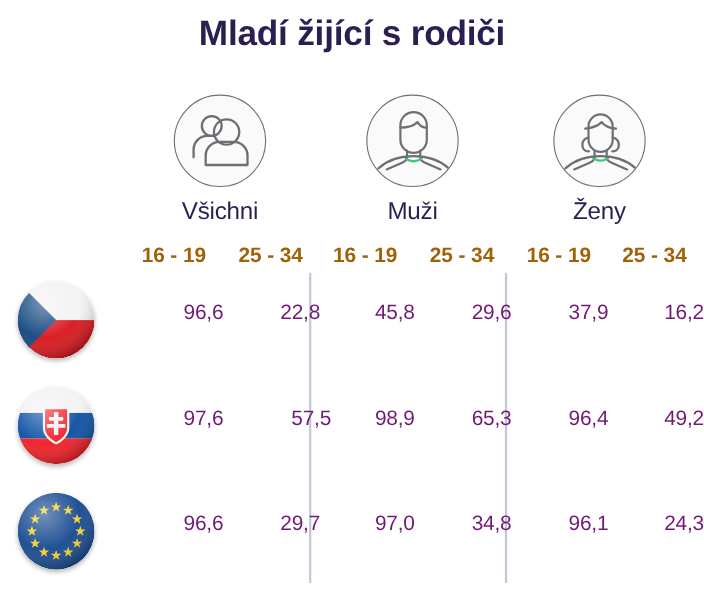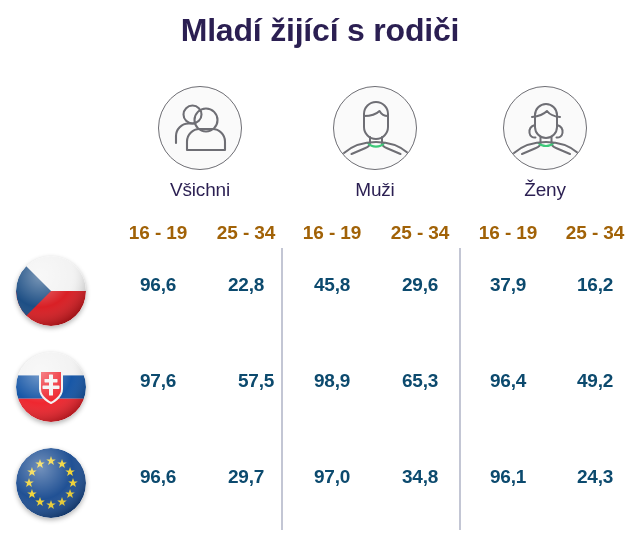--- a/index.html
+++ b/index.html
@@ -77,21 +77,21 @@
   .icon-circle svg {
     position: absolute;
     top: 0; left: 0;
     width: 84px;
     height: 84px;
     display: block;
   }
 
   .group-label {
     margin-top: 9px;
-    font-size: 19px;
+    font-size: 22px;
     color: #2b1f52;
     font-weight: 400;
     letter-spacing: -0.2px;
   }
 
   
   .subheads {
     position: absolute;
     top: 222px;
     left: 100px;
@@ -142,24 +142,24 @@
     border-radius: 50%;
     overflow: hidden;
     box-shadow: 0 2px 5px rgba(0,0,0,0.30);
   }
   .flag svg { display: block; width: 70px; height: 70px; }
 
   .value {
     position: absolute;
     top: 24px;
     width: 90px;
-    text-align: center;
+    text-align: right;
     font-size: 19px;
-    font-weight: bold;
-    color: #0c4a6e;
+    font-weight: normal;
+    color: #701a75;
     letter-spacing: -0.2px;
   }
 </style>
 </head>
 <body>
 
 <div class="infographic">
 
   <div class="header">
     <div class="title">Mladí žijící s rodiči</div>

